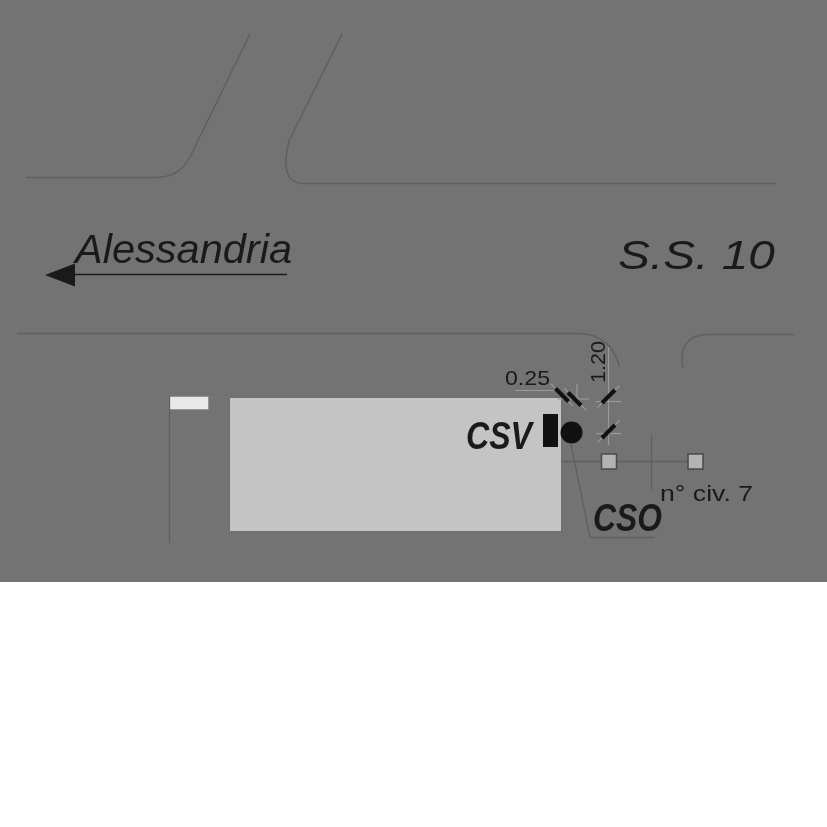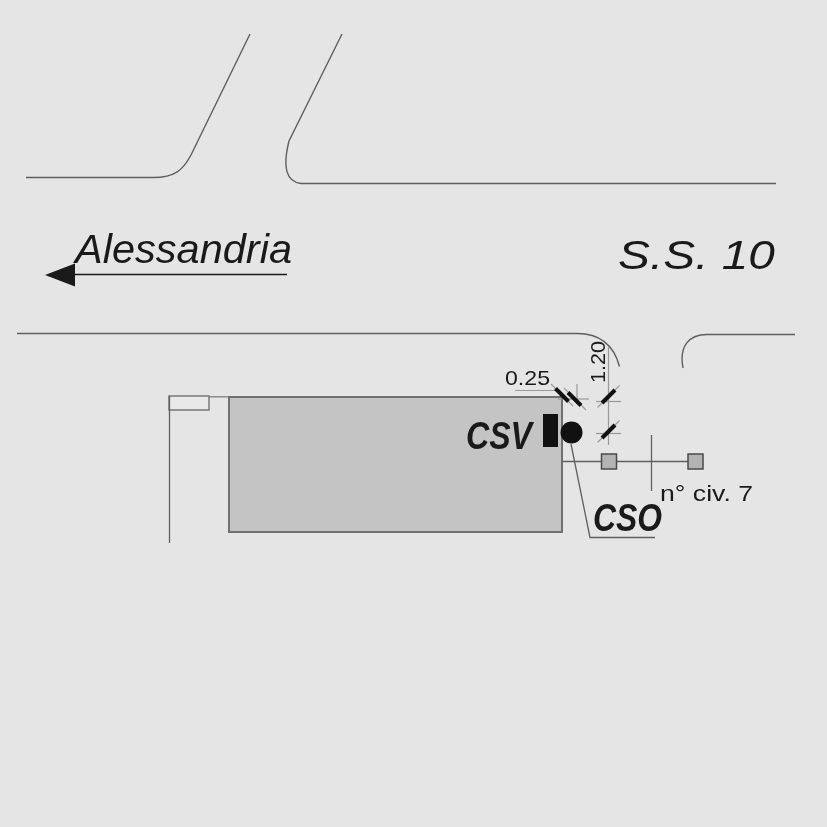--- a/index.html
+++ b/index.html
@@ -1,16 +1,16 @@
 <!DOCTYPE html>
 <html><head>
 <meta charset="utf-8">
 <style>
   html,body{margin:0;padding:0;background:#ffffff;}
-  .canvas{position:relative;width:827px;height:827px;background:#e5e5e5;overflow:hidden;
+  .canvas{position:relative;width:827px;height:582px;background:#737373;overflow:hidden;
           font-family:"Liberation Sans",sans-serif;}
   svg{position:absolute;left:0;top:0;}
   .road{stroke:#5f5f5f;stroke-width:1.4;fill:none;}
   .thin{stroke:#9a9a9a;stroke-width:1.2;fill:none;}
   .mid{stroke:#5f5f5f;stroke-width:1.3;fill:none;}
   .tick{stroke:#111111;stroke-width:4;fill:none;}
   .tickext{stroke:#9a9a9a;stroke-width:1.1;fill:none;}
   .t-big{font:italic 41px "Liberation Sans",sans-serif;fill:#1a1a1a;}
   .t-label{font:italic 700 39px "Liberation Sans",sans-serif;fill:#1a1a1a;}
   .t-dim{font:21px "Liberation Sans",sans-serif;fill:#1a1a1a;}

